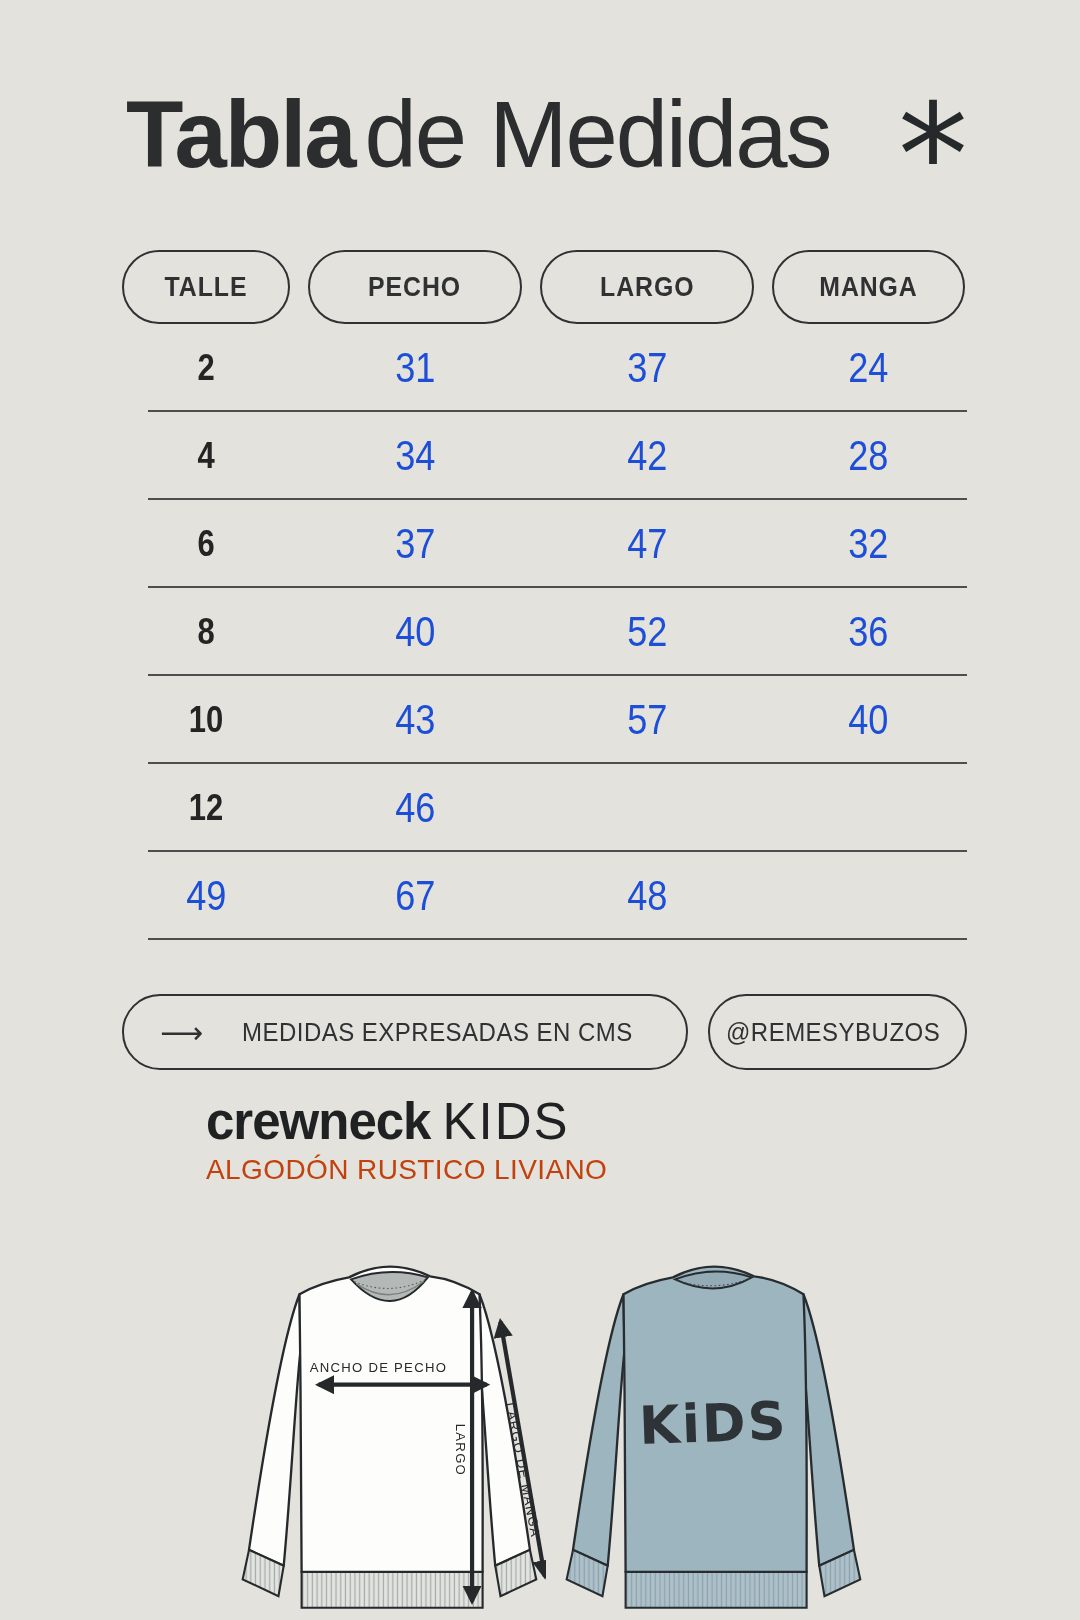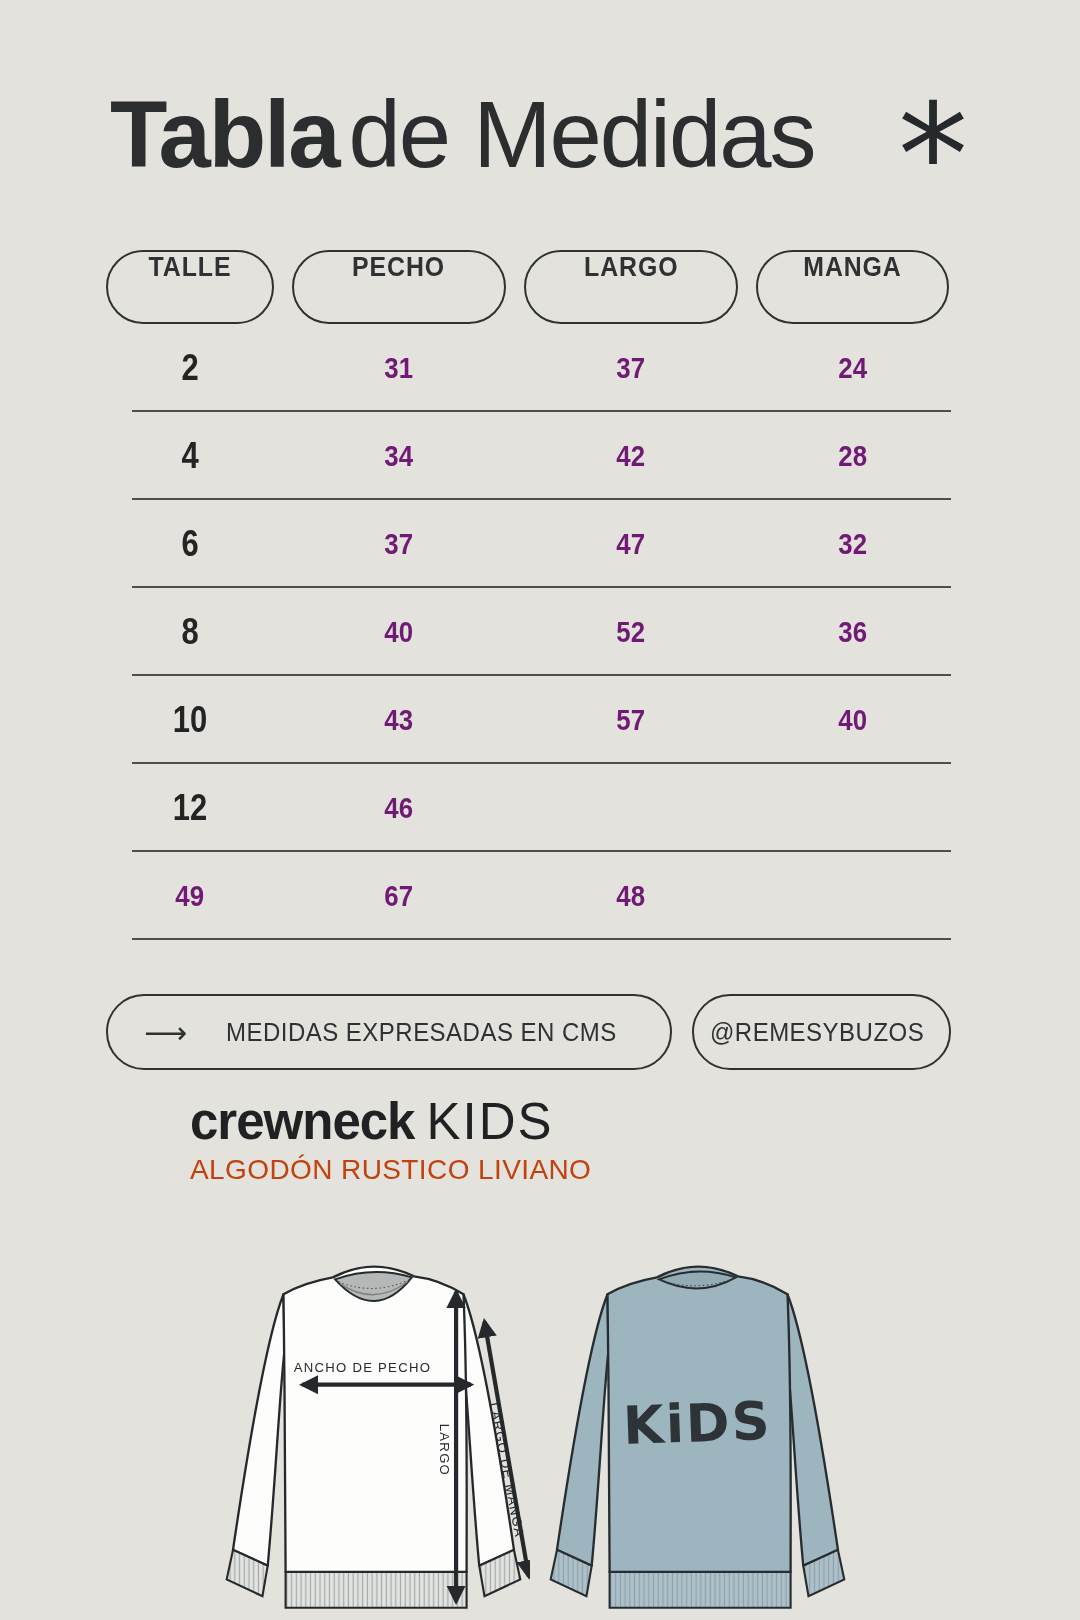--- a/index.html
+++ b/index.html
@@ -4,20 +4,21 @@
 <style>
   * { margin:0; padding:0; box-sizing:border-box; }
   html,body { width:1080px; }
   .page {
     position:relative;
     width:1080px; height:1620px;
     background:#e3e2dc;
     font-family:"Liberation Sans", sans-serif;
     color:#2c2e30;
     overflow:hidden;
+    padding-left:16px;
   }
   
   .title-row {
     display:flex; justify-content:space-between; align-items:flex-start;
     padding:88px 112px 0 110px;
   }
   .page-title { font-size:94px; line-height:1.0; letter-spacing:-2px; color:#2b2d2e; white-space:nowrap; }
   .page-title .t-bold { font-weight:700; }
   .page-title .t-reg  { font-weight:400; margin-left:10px; }
   .asterisk { font-family:"DejaVu Sans", sans-serif; font-size:140px; line-height:100px; font-weight:400; color:#26292b; margin-top:18px; }
@@ -26,30 +27,30 @@
   .grid-row {
     display:grid;
     grid-template-columns:168px 214px 214px 193px;
     column-gap:18px;
     align-items:center;
   }
   .pill {
     height:74px;
     border:2.5px solid #2f3133;
     border-radius:37px;
-    display:flex; align-items:flex-start; justify-content:center;
+    display:flex; align-items:center; justify-content:center;
     font-weight:700; font-size:27px; letter-spacing:1px; color:#2f3133;
   }
   .pill-label { display:inline-block; transform:scaleX(0.92); }
   .data-row { height:88px; position:relative; }
   .data-row::after {
     content:""; position:absolute; left:26px; right:0; bottom:0;
     border-bottom:2px solid #4e4e4e;
   }
-  .cell { text-align:center; font-size:30px; color:#701a75;font-weight:bold; }
+  .cell { text-align:center; font-size:42px; color:#1d4ed8; }
   .cell span { display:inline-block; transform:scaleX(0.86); }
   .cell.talle { font-weight:700; font-size:36px; color:#242424; }
   
   .notes-row { display:flex; gap:20px; margin:54px 0 0 106px; width:845px; }
   .note-pill {
     height:76px; border:2.5px solid #2f3133; border-radius:38px;
     display:flex; align-items:center;
     font-size:25px; letter-spacing:0.5px; color:#2f3133;
     background:transparent;
   }

